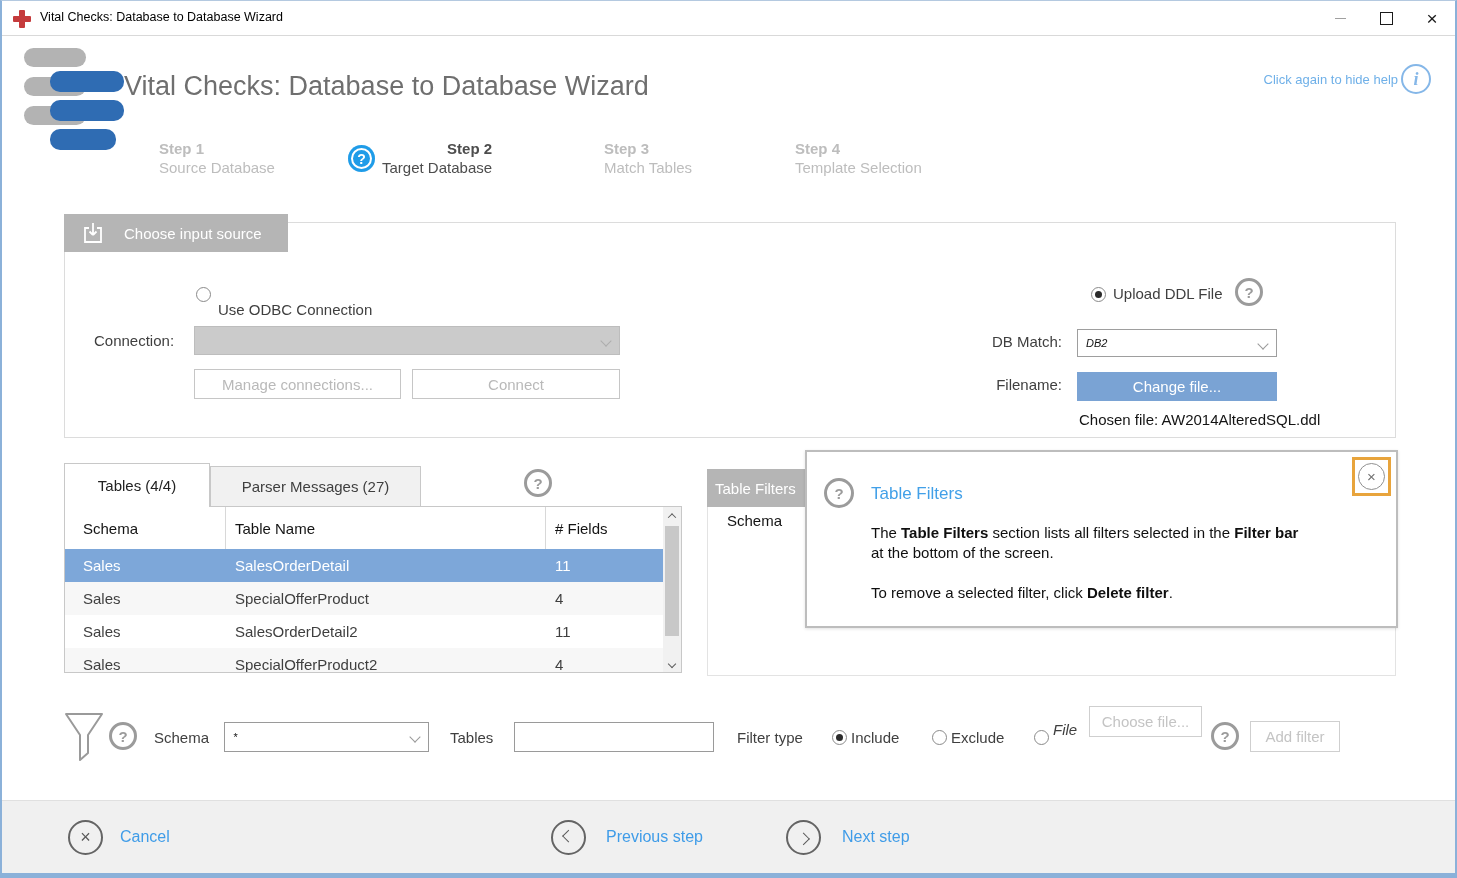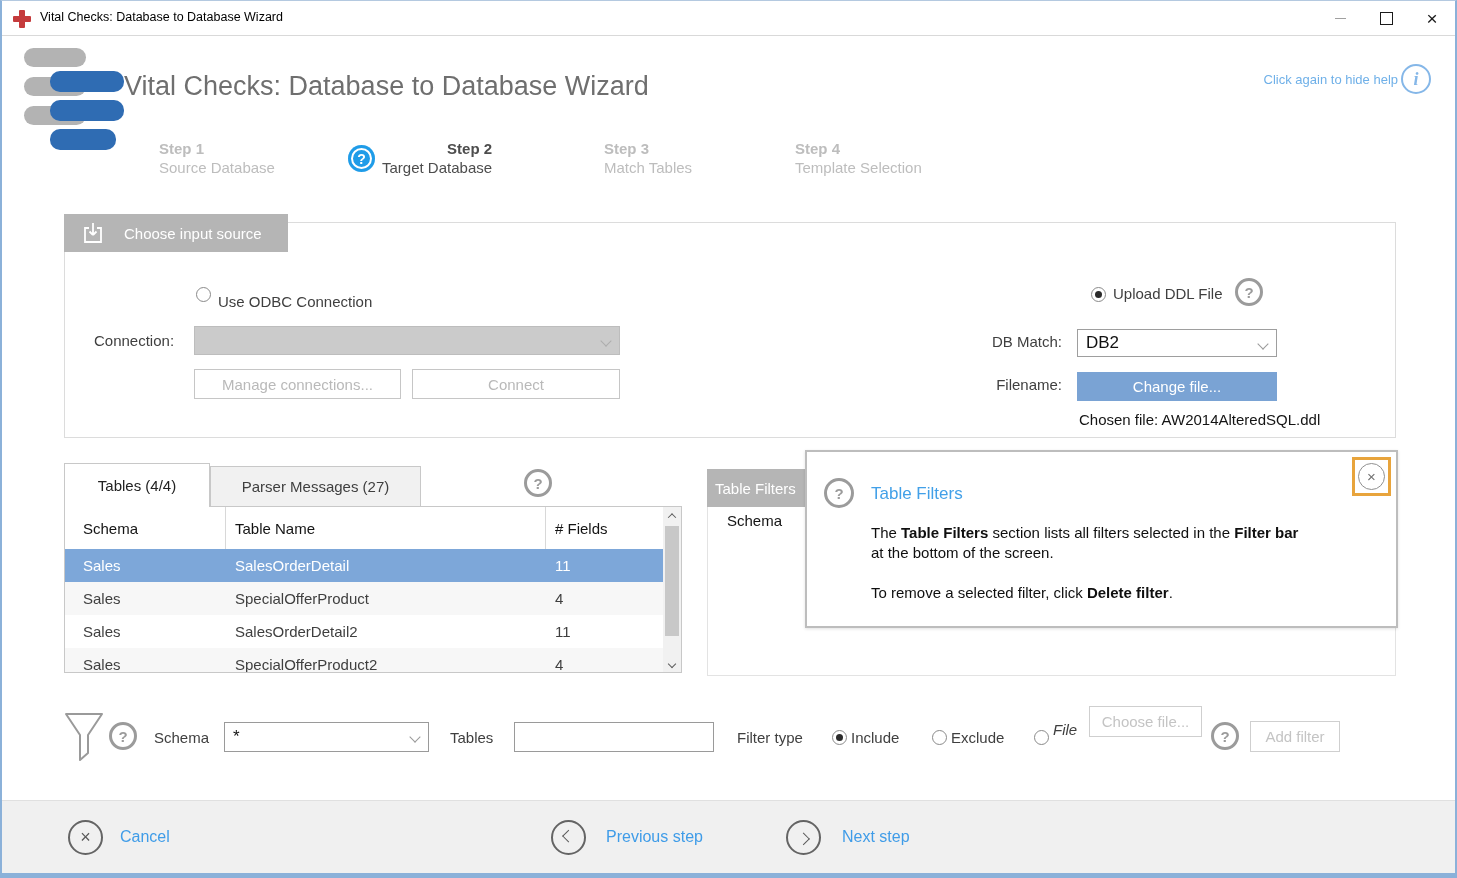--- a/index.html
+++ b/index.html
@@ -45,22 +45,22 @@
     font-weight:700; font-size:15px; display:flex; align-items:center; justify-content:center; position:absolute; }
   .radio { position:absolute; width:15px; height:15px; border:1px solid #8a8a8a; border-radius:50%; background:#fff; }
   .radio.checked::after { content:""; position:absolute; left:3px; top:3px; width:7px; height:7px; border-radius:50%; background:#2b2b2b; }
   .chev { display:block; width:8px; height:8px; border-right:1.5px solid #9a9a9a; border-bottom:1.5px solid #9a9a9a; transform:rotate(45deg); }
   .lbl { position:absolute; font-size:15px; color:#3f3f3f; }
   
   .cis-box { position:absolute; left:62px; top:221px; width:1332px; height:216px; border:1px solid #dcdcdc; background:#fff; }
   .cis-tab { position:absolute; left:62px; top:213px; width:224px; height:38px; background:#b5b5b5; color:#fff;
     display:flex; align-items:center; font-size:15px; z-index:2; }
   .cis-tab svg { margin:0 18px 0 16px; }
-  .combo { position:absolute; border:1px solid #9e9e9e; background:#fff; font-size:17px; color:#111;
-    display:flex; align-items:center; padding-left:8px; }
+  .combo { position:absolute; border:1px solid #9e9e9e; background:#fff; font-size:11px; color:#111;
+    display:flex; align-items:center; padding-left:8px;font-style:italic; }
   .combo .chev { position:absolute; right:9px; top:10px; }
   .combo.disabled { background:#cbcbcb; border-color:#bdbdbd; }
   .combo.disabled .chev { border-color:#adadad; }
   .gbtn { position:absolute; background:#fff; border:1px solid #c6c6c6; color:#b9b9b9; font-size:15px;
     display:flex; align-items:center; justify-content:center; }
   .conn-combo { left:192px; top:325px; width:426px; height:29px; }
   .btn-manage { left:192px; top:368px; width:207px; height:30px; }
   .btn-connect { left:410px; top:368px; width:208px; height:30px; }
   .dbtype-combo { left:1075px; top:328px; width:200px; height:28px; }
   .btn-changefile { position:absolute; left:1075px; top:371px; width:200px; height:29px; background:#7aa3d4; color:#fff;
@@ -187,21 +187,21 @@
   <div class="cis-box"></div>
   <div class="cis-tab">
     <svg width="26" height="26" viewBox="0 0 26 26">
       <path d="M9 8 H5 V22 H21 V8 H17" fill="none" stroke="#fff" stroke-width="1.8"></path>
       <path d="M13 3 V15 M13 15 L9.5 11.5 M13 15 L16.5 11.5" fill="none" stroke="#fff" stroke-width="1.8"></path>
     </svg>
     <span>Choose input source</span>
   </div>
 
   <span class="radio" style="left:194px; top:286px;"></span>
-  <span class="lbl" style="left:216px; top:292px;">Use ODBC Connection</span>
+  <span class="lbl" style="left:216px; top:300px;">Use ODBC Connection</span>
 
   <span class="lbl" style="left:92px; top:331px;">Connection:</span>
   <div class="combo disabled conn-combo">
     <span></span>
     <span class="chev"></span>
   </div>
   <div class="gbtn btn-manage">Manage connections...</div>
   <div class="gbtn btn-connect">Connect</div>
 
   <span class="radio checked" style="left:1089px; top:286px;"></span>

